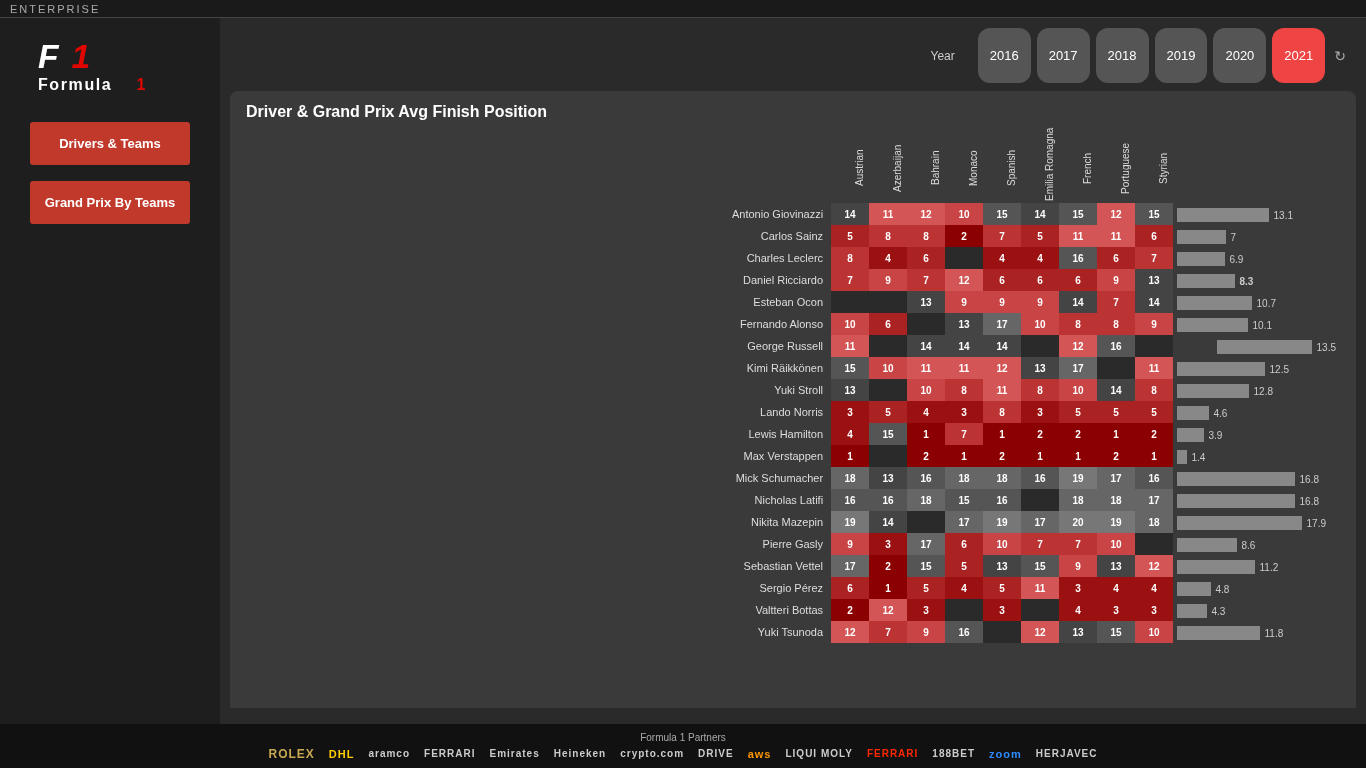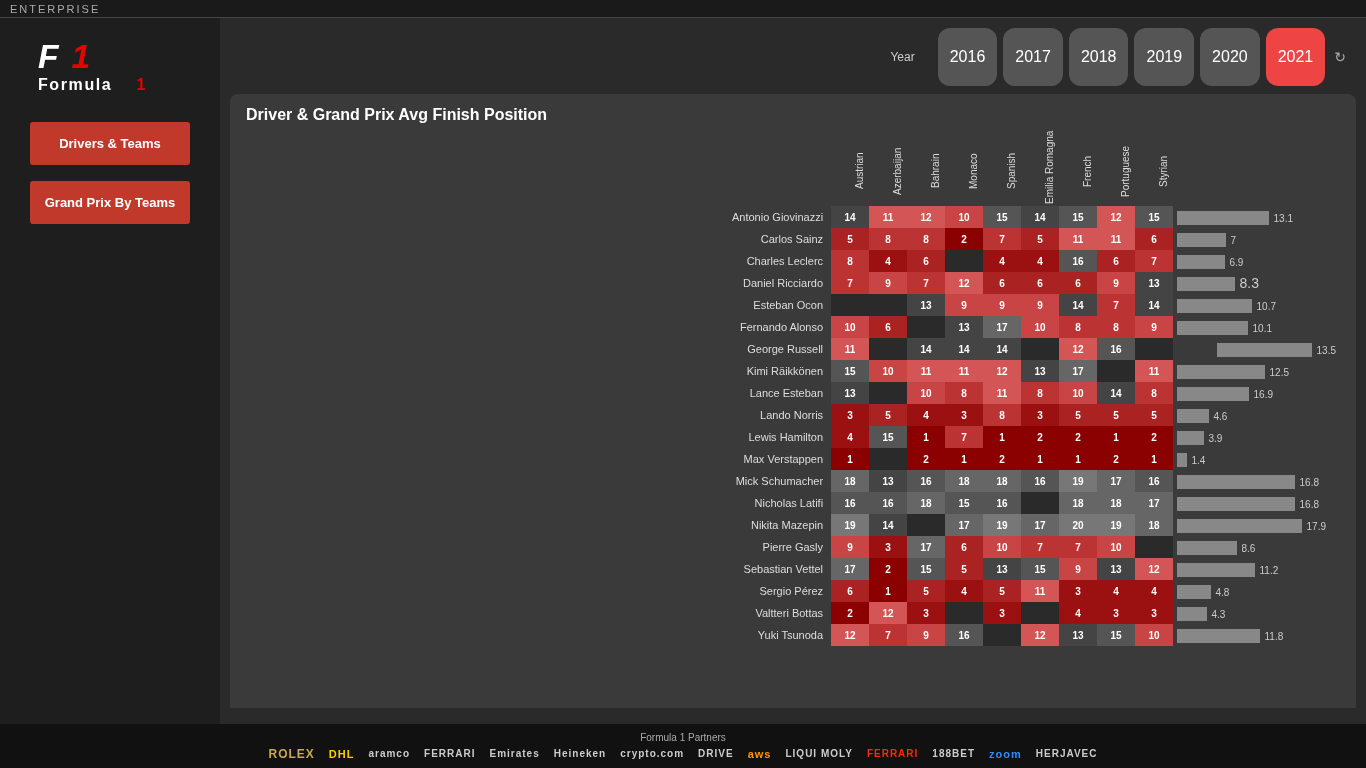--- a/index.html
+++ b/index.html
@@ -82,21 +82,21 @@
     .year-label {
       color: #ccc;
       font-size: 12px;
       margin-right: 20px;
     }
     .year-btn {
       padding: 20px 12px;
       margin: 0 3px;
       background: #555;
       color: #fff;
-      font-size: 16px;
+      font-size: 13px;
       border-radius: 12px;
       cursor: pointer;
     }
     .year-btn.active {
       background: #ef4444;
     }
     .year-refresh {
       margin-left: 6px;
       color: #aaa;
       font-size: 14px;
@@ -316,21 +316,21 @@
             <td class="driver-name-cell">Daniel Ricciardo</td>
             <td class="value-cell c4">7</td>
             <td class="value-cell c5">9</td>
             <td class="value-cell c4">7</td>
             <td class="value-cell c6">12</td>
             <td class="value-cell c3">6</td>
             <td class="value-cell c3">6</td>
             <td class="value-cell c3">6</td>
             <td class="value-cell c5">9</td>
             <td class="value-cell c7">13</td>
-            <td class="bar-cell" style="white-space: nowrap;"><span class="avg-bar" style="width:58px;"></span> <span style="font-size:14px;color:#ccc;">8.3</span></td>
+            <td class="bar-cell" style="white-space: nowrap;"><span class="avg-bar" style="width:58px;"></span> <span style="font-size:10px;color:#ccc;font-weight:bold;">8.3</span></td>
           </tr>
           <tr>
             <td class="driver-name-cell">Esteban Ocon</td>
             <td class="value-cell cempty"></td>
             <td class="value-cell cempty"></td>
             <td class="value-cell c7">13</td>
             <td class="value-cell c5">9</td>
             <td class="value-cell c5">9</td>
             <td class="value-cell c5">9</td>
             <td class="value-cell c7">14</td>
@@ -371,31 +371,31 @@
             <td class="value-cell c6">11</td>
             <td class="value-cell c6">11</td>
             <td class="value-cell c6">12</td>
             <td class="value-cell c7">13</td>
             <td class="value-cell c9">17</td>
             <td class="value-cell cempty"></td>
             <td class="value-cell c6">11</td>
             <td class="bar-cell" style="white-space: nowrap;"><span class="avg-bar" style="width:88px;"></span> <span style="font-size:10px;color:#ccc;">12.5</span></td>
           </tr>
           <tr>
-            <td class="driver-name-cell">Lance Esteban</td>
-            <td class="value-cell c7">13</td>
-            <td class="value-cell cempty"></td>
-            <td class="value-cell c5">10</td>
-            <td class="value-cell c4">8</td>
-            <td class="value-cell c6">11</td>
-            <td class="value-cell c4">8</td>
-            <td class="value-cell c5">10</td>
-            <td class="value-cell c7">14</td>
-            <td class="value-cell c4">8</td>
-            <td class="bar-cell" style="white-space: nowrap;"><span class="avg-bar" style="width:72px;"></span> <span style="font-size:10px;color:#ccc;">16.9</span></td>
+            <td class="driver-name-cell">Yuki Stroll</td>
+            <td class="value-cell c7">13</td>
+            <td class="value-cell cempty"></td>
+            <td class="value-cell c5">10</td>
+            <td class="value-cell c4">8</td>
+            <td class="value-cell c6">11</td>
+            <td class="value-cell c4">8</td>
+            <td class="value-cell c5">10</td>
+            <td class="value-cell c7">14</td>
+            <td class="value-cell c4">8</td>
+            <td class="bar-cell" style="white-space: nowrap;"><span class="avg-bar" style="width:72px;"></span> <span style="font-size:10px;color:#ccc;">12.8</span></td>
           </tr>
           <tr>
             <td class="driver-name-cell">Lando Norris</td>
             <td class="value-cell c2">3</td>
             <td class="value-cell c3">5</td>
             <td class="value-cell c2">4</td>
             <td class="value-cell c2">3</td>
             <td class="value-cell c4">8</td>
             <td class="value-cell c2">3</td>
             <td class="value-cell c3">5</td>

